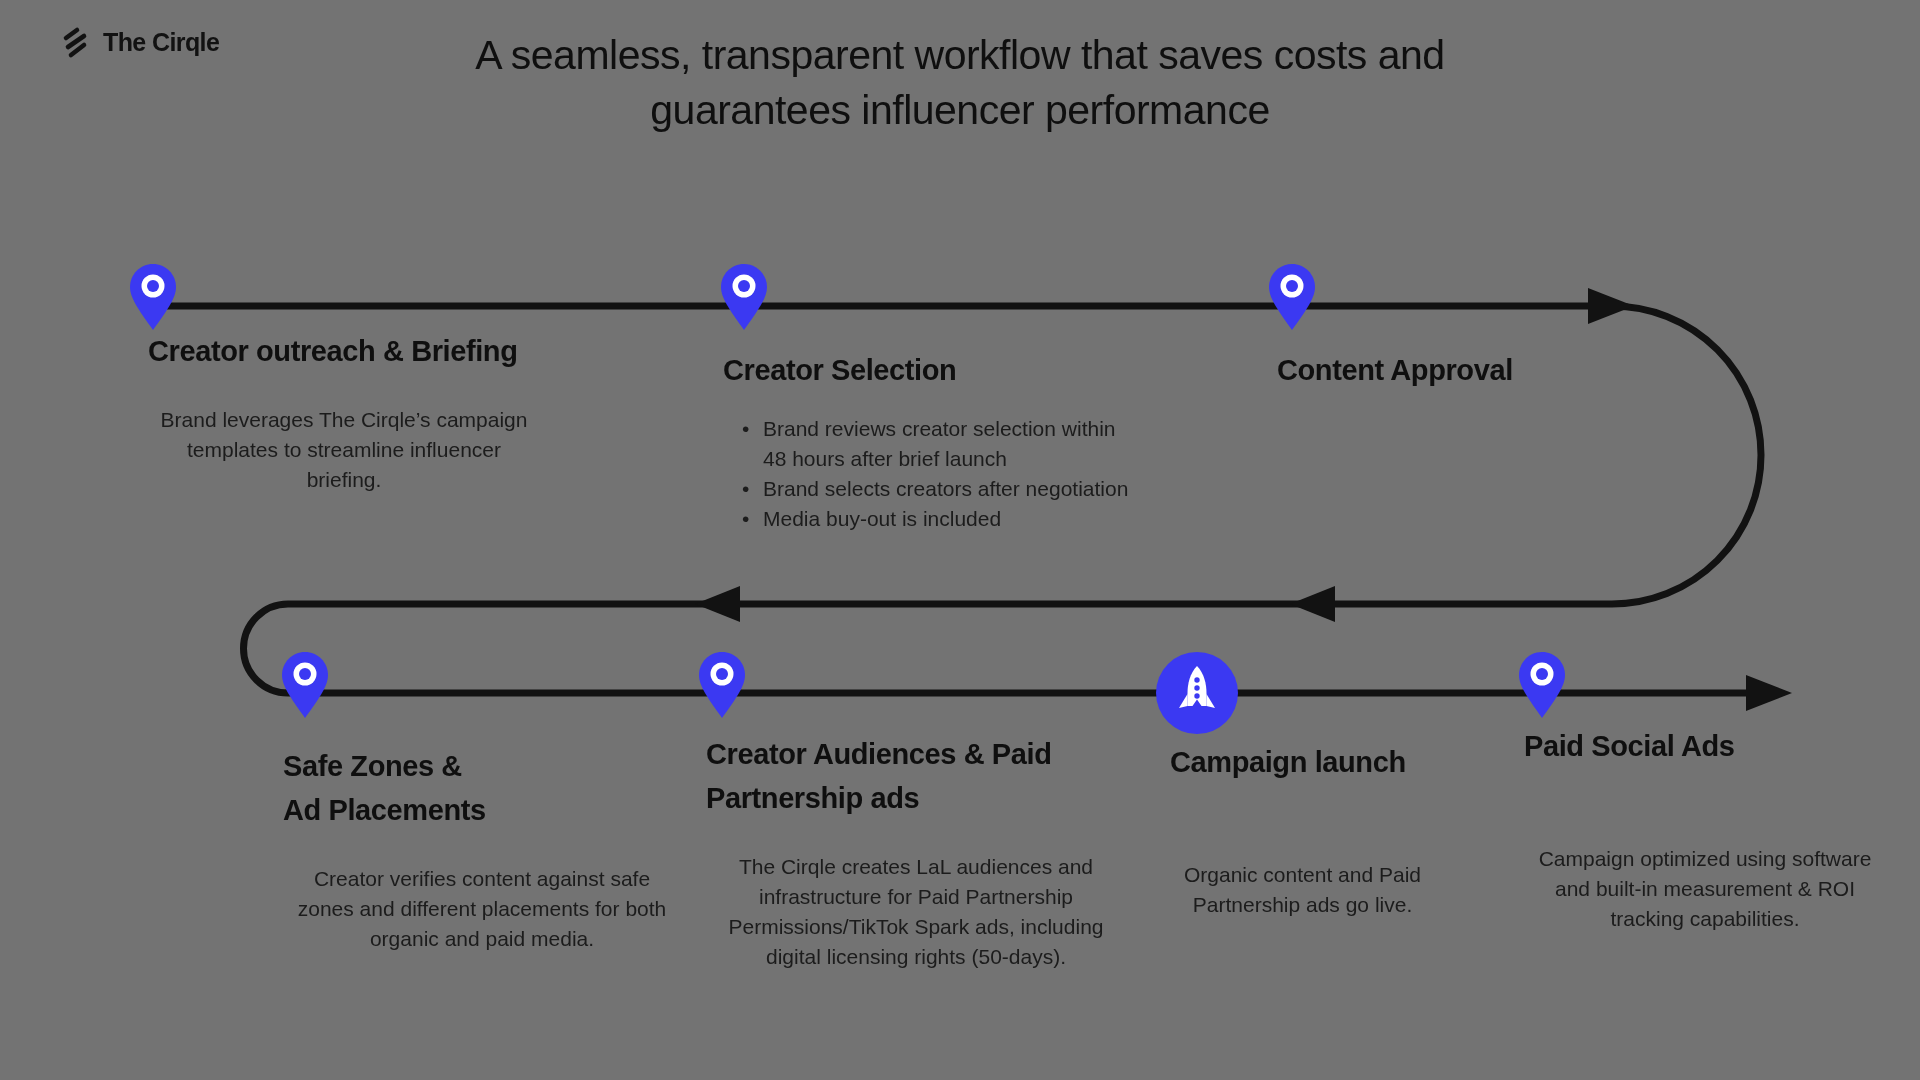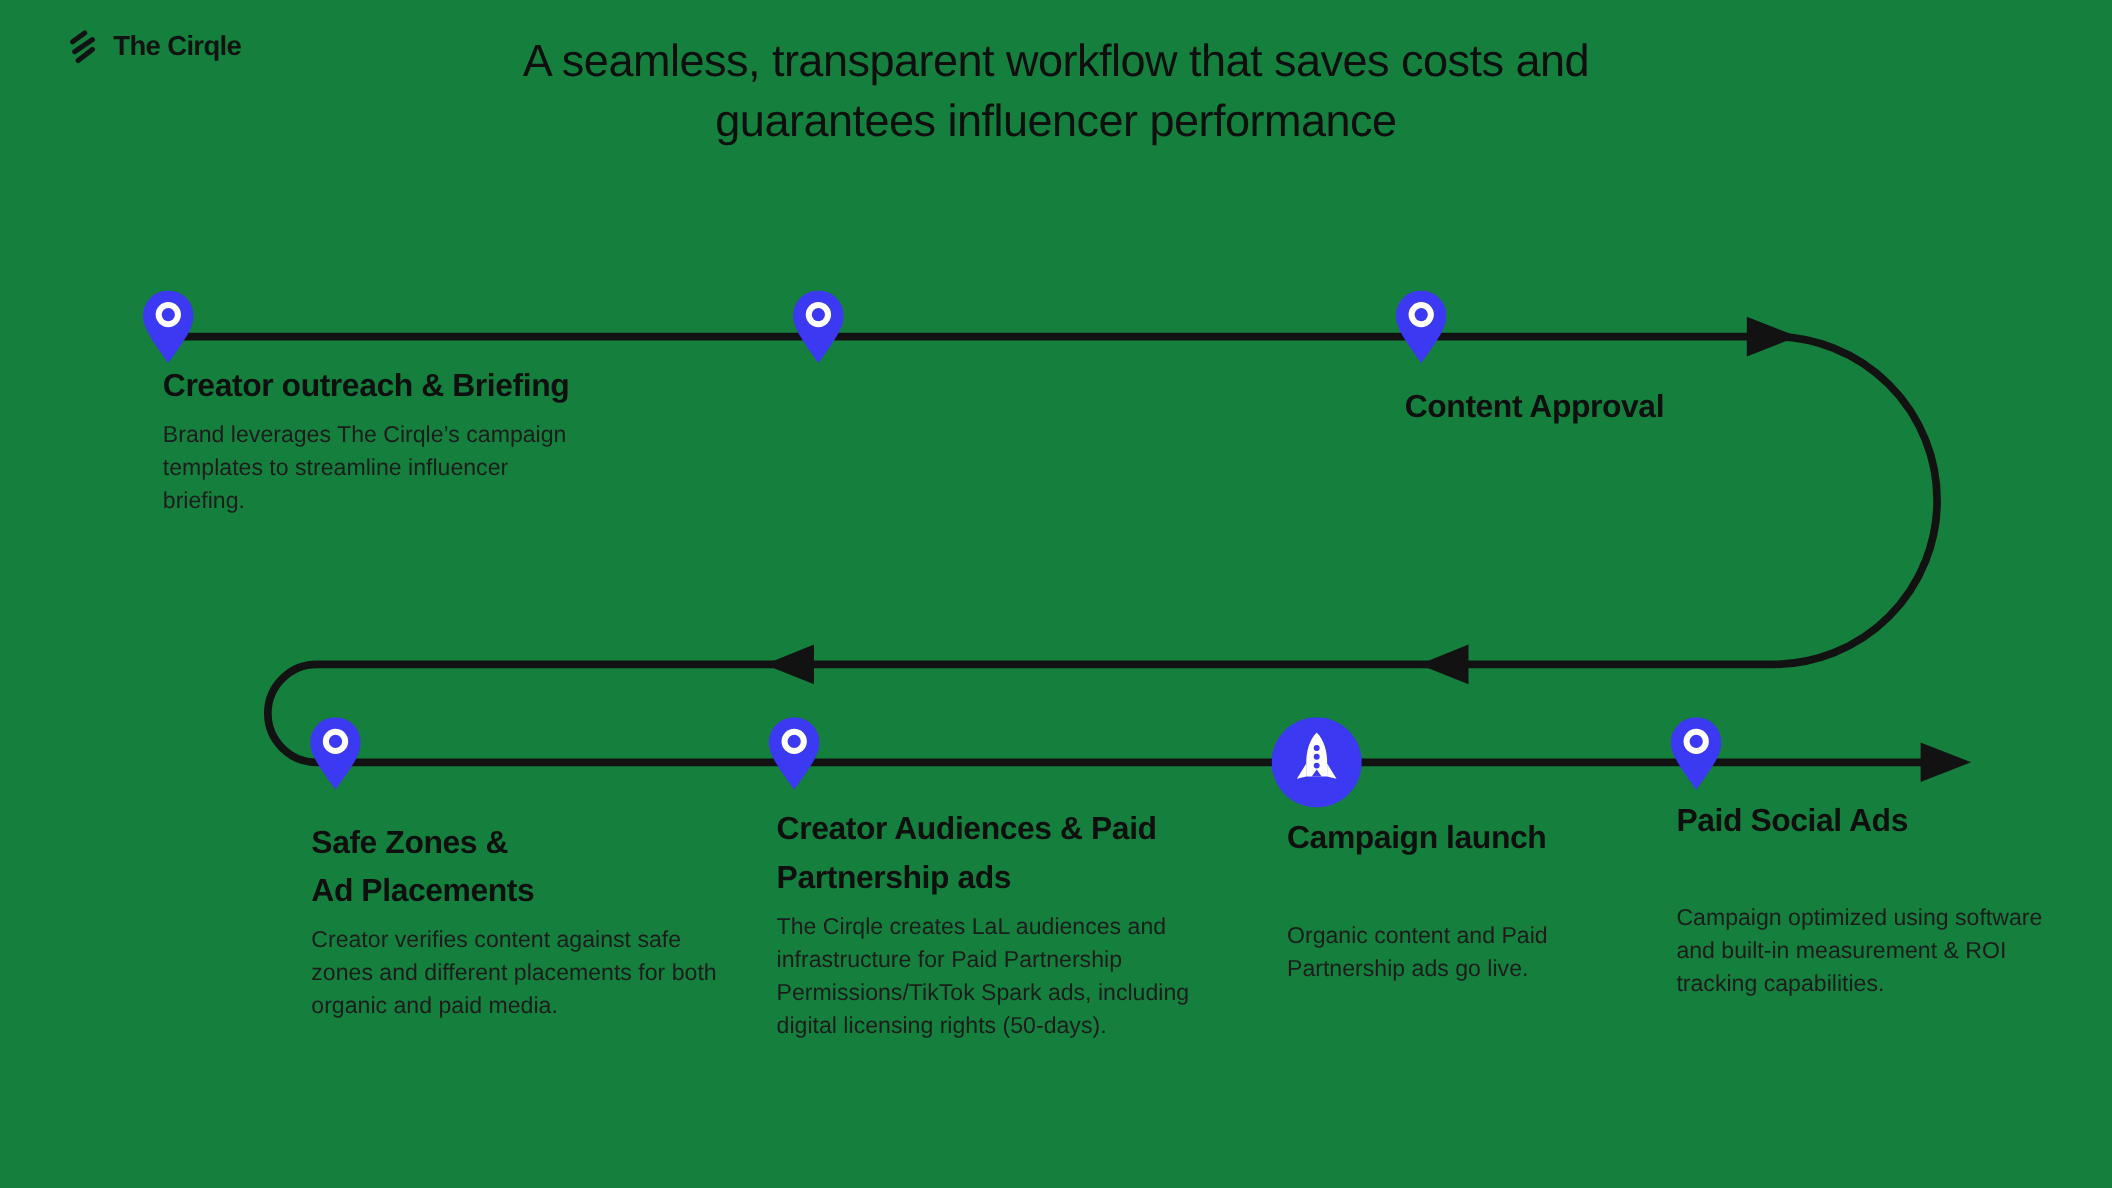--- a/index.html
+++ b/index.html
@@ -1,17 +1,17 @@
 <!DOCTYPE html>
 <html><head>
 <meta charset="utf-8">
 <style>
   html,body{margin:0;padding:0;background:#FBFAF2;}
   .canvas{
-    position:relative;width:1920px;height:1080px;background:#15803d;
+    position:relative;width:1920px;height:1080px;background:#737373;
     overflow:hidden;font-family:"Liberation Sans",sans-serif;color:#141414;
   }
   
   .brand{position:absolute;left:58px;top:24px;display:flex;align-items:center;gap:9px;}
   .brand-name{font-size:25px;font-weight:700;letter-spacing:-0.6px;color:#121212;}
   
   .title{
     position:absolute;left:0;top:28px;width:1920px;text-align:center;
     font-size:41px;line-height:55px;font-weight:400;letter-spacing:-0.5px;color:#0f0f0f;
   }
@@ -21,21 +21,21 @@
   .pin{position:absolute;width:46px;height:66px;}
   .rocket{position:absolute;width:82px;height:82px;}
   
   .step{position:absolute;}
   .step h3{
     margin:0;font-size:29px;line-height:44px;font-weight:700;
     letter-spacing:-0.4px;color:#0f0f0f;
   }
   .heading-area{height:88px;display:flex;flex-direction:column;justify-content:flex-start;}
   .step p{
-    margin:8px 0 0 0;font-size:21px;line-height:30px;color:#1c1c1c;font-weight:400;
+    margin:32px 0 0 0;font-size:21px;line-height:30px;color:#1c1c1c;font-weight:400;text-align:center;
   }
   .step ul{margin:22px 0 0 0;padding:0;list-style:none;font-size:21px;line-height:30px;color:#1c1c1c;}
   .step li{position:relative;padding-left:24px;}
   .step li::before{content:"\2022";position:absolute;left:3px;top:0;}
 </style>
 </head>
 <body>
 
 <div class="canvas">
 
@@ -118,20 +118,28 @@
       <circle cy="-5" r="2.7" fill="#3B39F2"></circle>
       <circle cy="3" r="2.7" fill="#3B39F2"></circle>
     </svg>
   </div>
 
   <div class="step" style="left:148px;top:329px;width:400px">
     <h3>Creator outreach &amp; Briefing</h3>
     <p style="width:392px">Brand leverages The Cirqle’s campaign templates to streamline influencer briefing.</p>
   </div>
 
+  <div class="step" style="left:723px;top:348px;width:420px">
+    <h3>Creator Selection</h3>
+    <ul style="width:400px;margin-left:16px">
+      <li>Brand reviews creator selection within 48 hours after brief launch</li>
+      <li>Brand selects creators after negotiation</li>
+      <li>Media buy-out is included</li>
+    </ul>
+  </div>
 
   <div class="step" style="left:1277px;top:348px;width:380px">
     <h3>Content Approval</h3>
   </div>
 
   <div class="step" style="left:283px;top:744px;width:400px">
     <div class="heading-area">
         <h3 style="width:215px">Safe Zones &amp; Ad Placements</h3>
       </div>
     <p style="width:398px">Creator verifies content against safe zones and different placements for both organic and paid media.</p>

